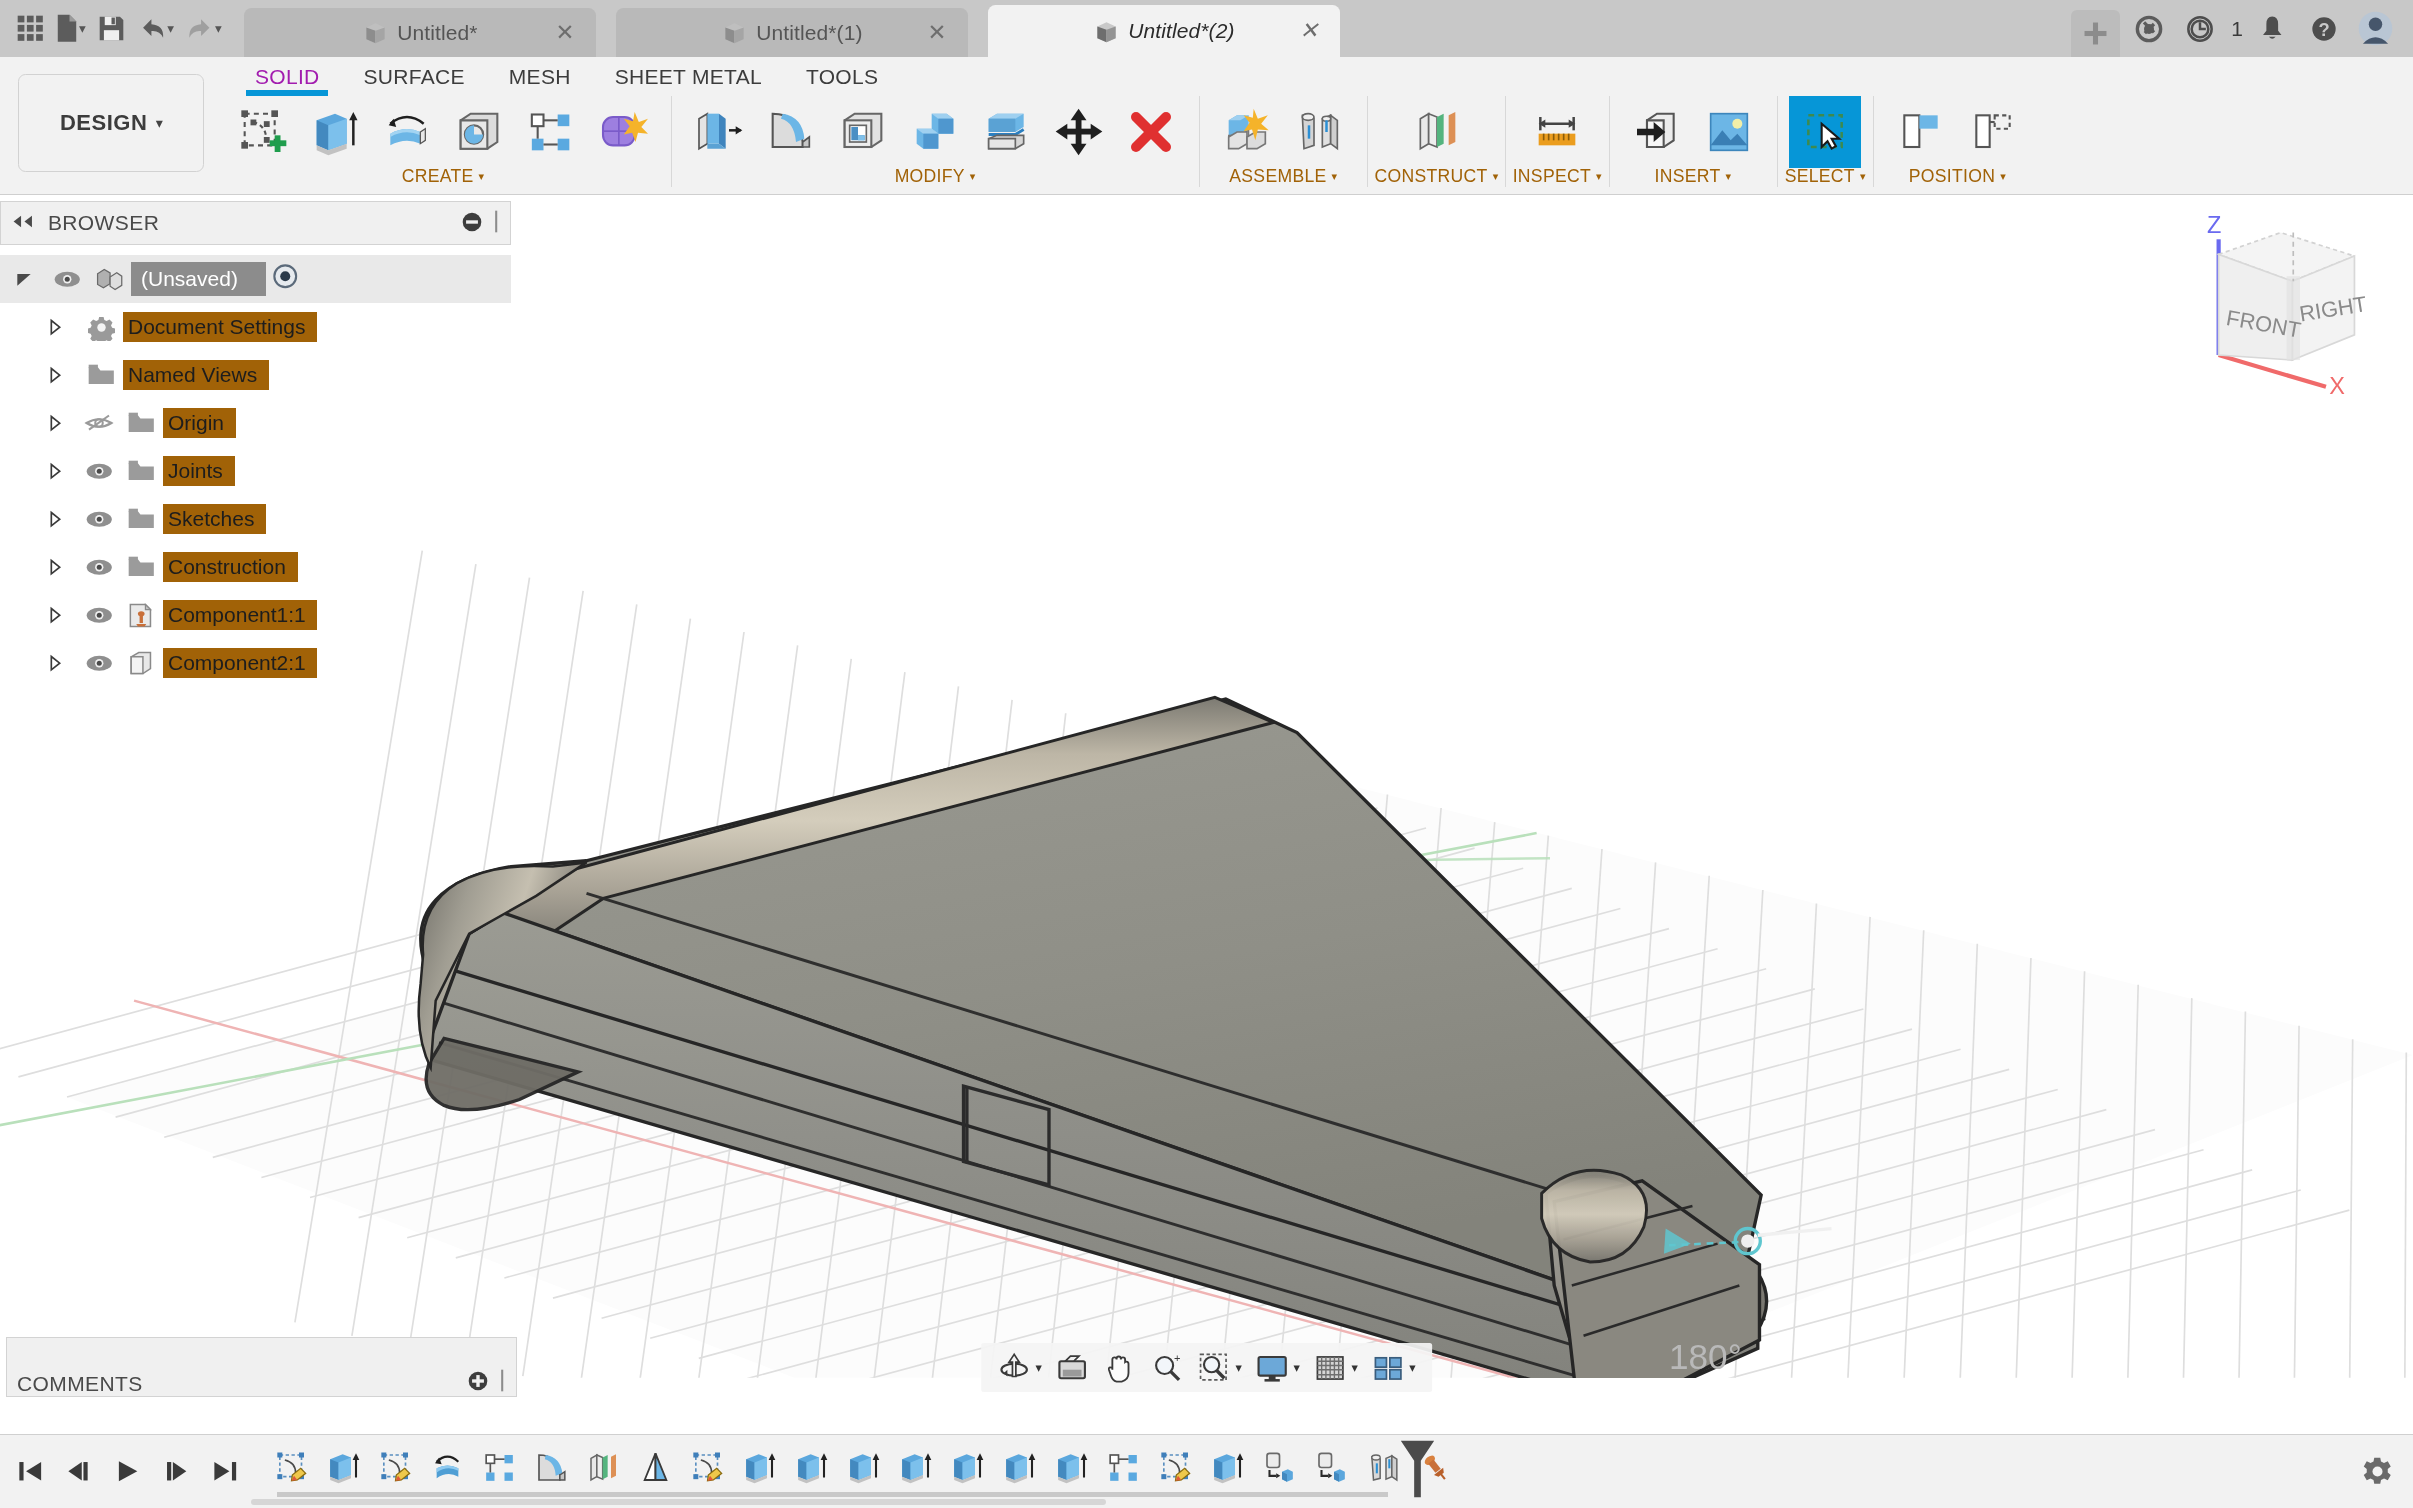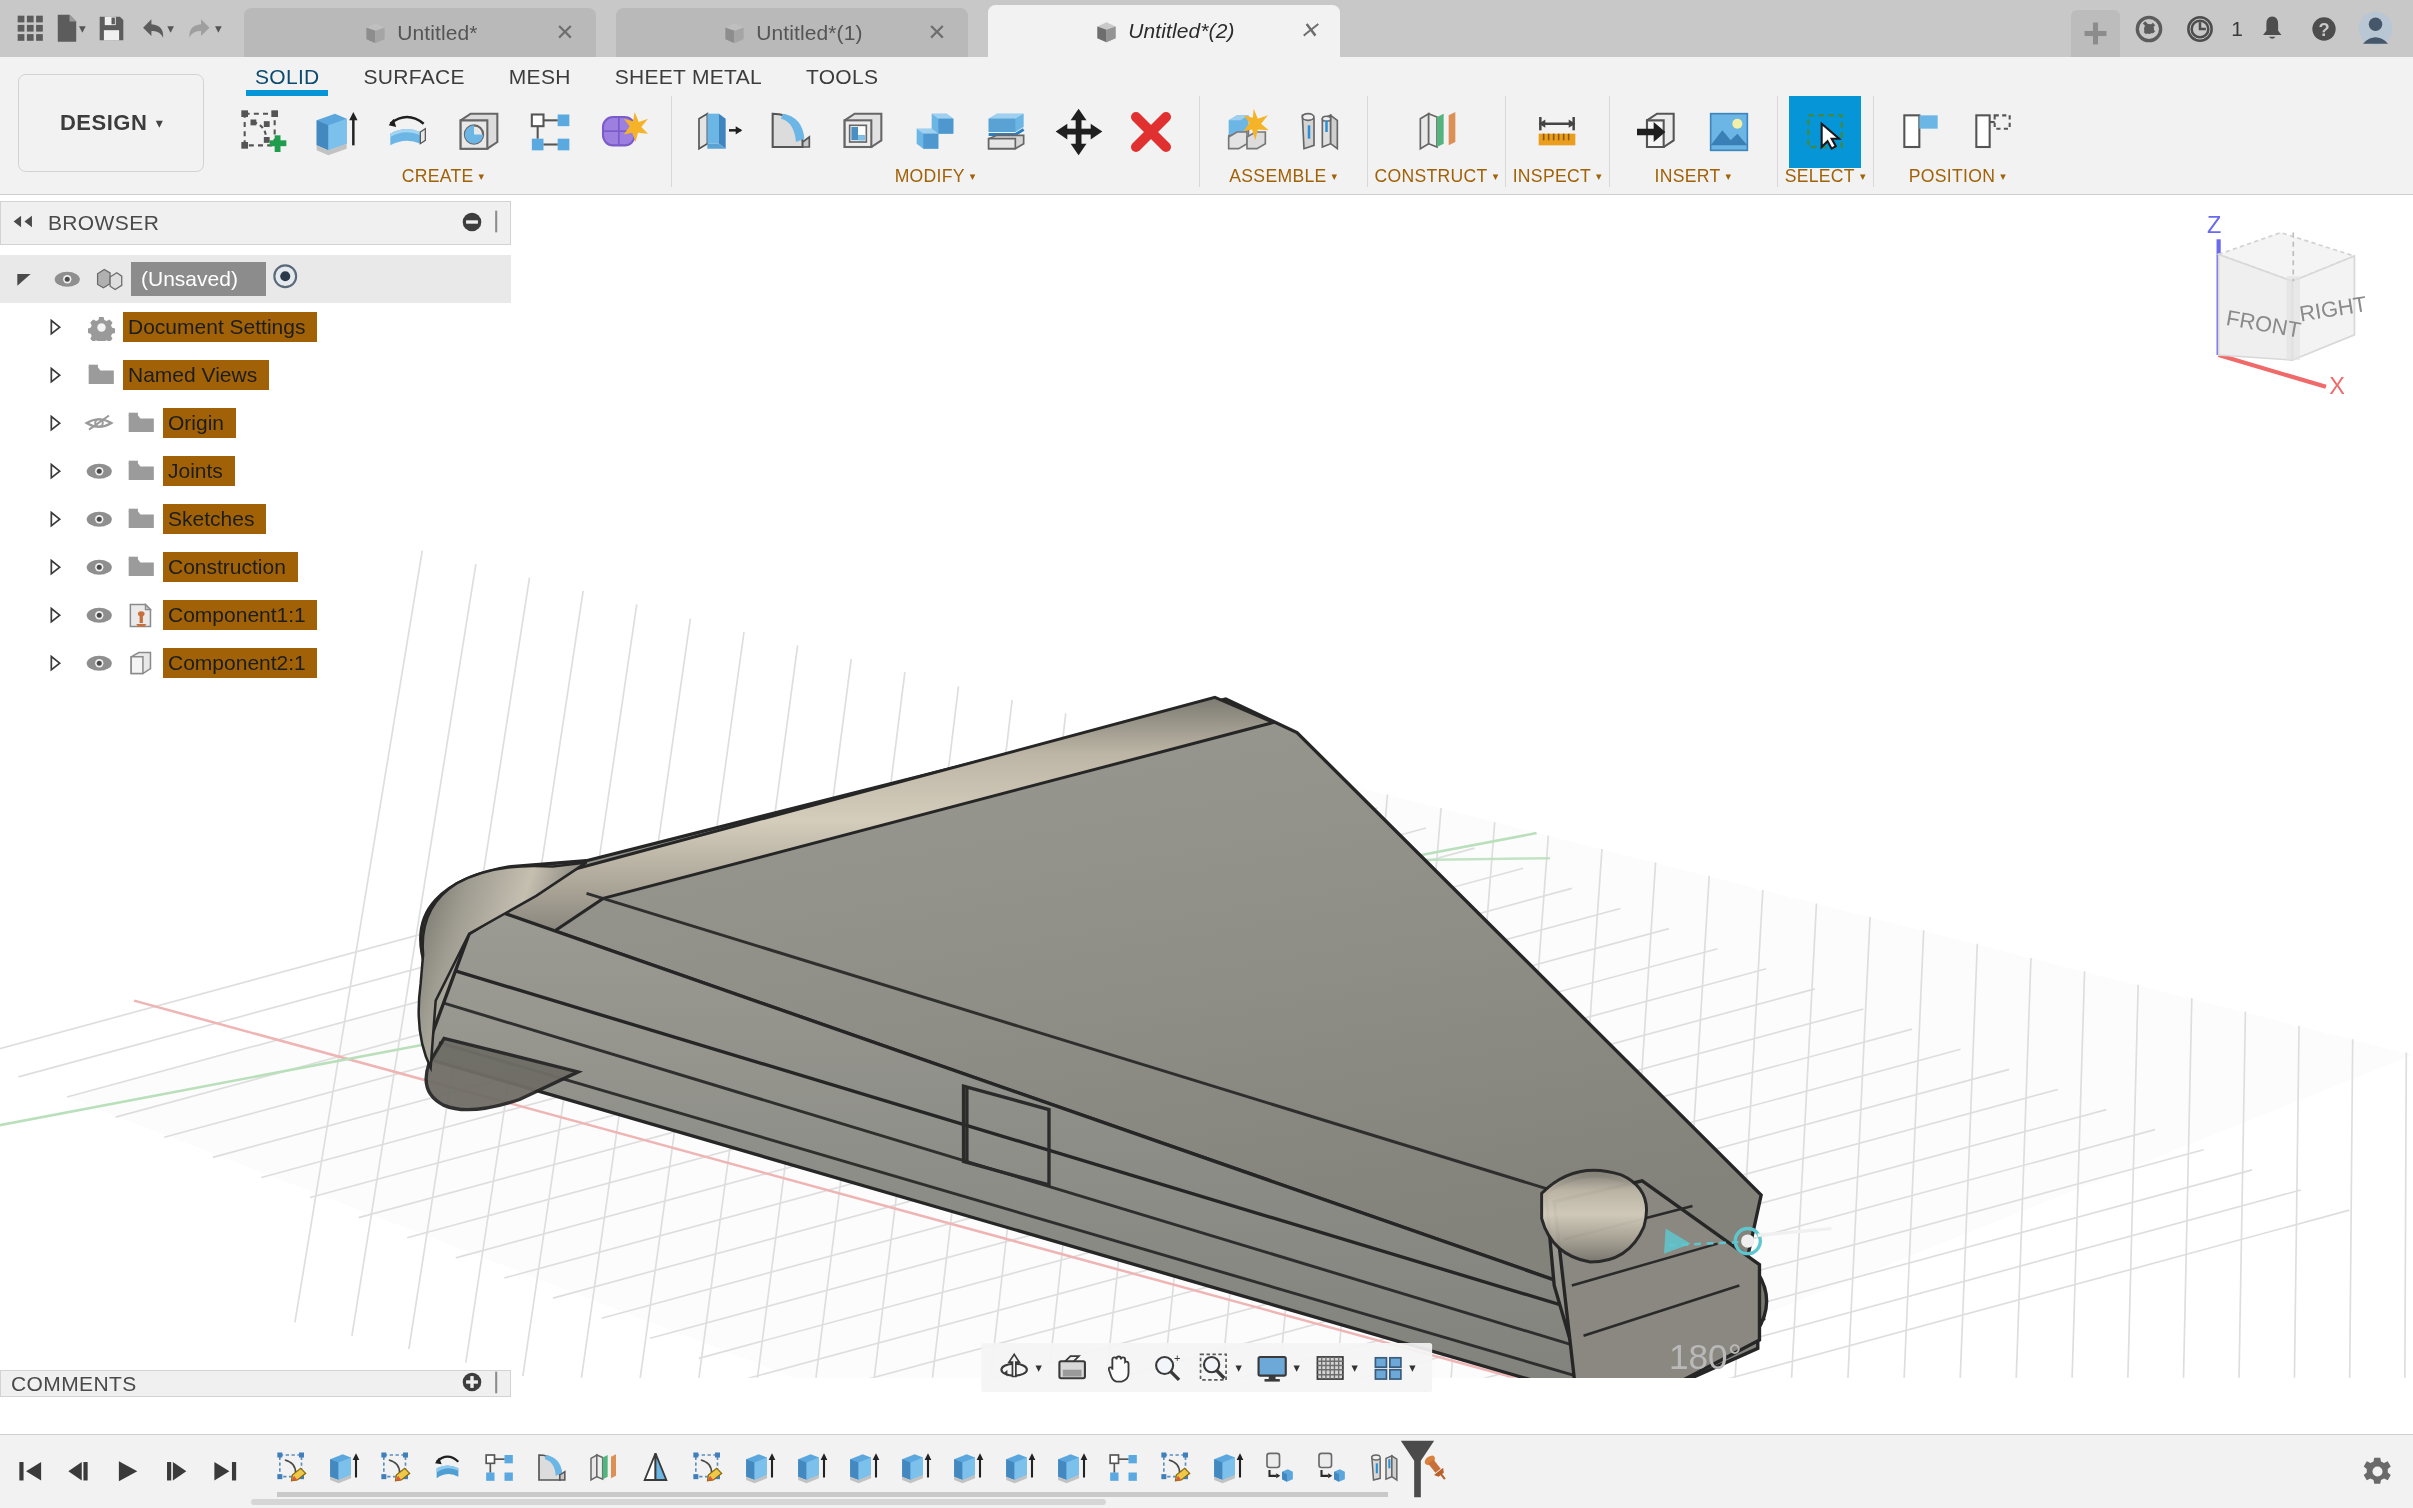--- a/index.html
+++ b/index.html
@@ -65,21 +65,21 @@
   }
   .ws-tabs {
     position: absolute; left: 233px; top: 0; height: 39px;
     display: flex; align-items: center; gap: 0;
   }
   .ws-tab {
     height: 39px; display: flex; align-items: center; justify-content: center;
     padding: 0 22px; font-size: 21px; color: #3c3c3c; position: relative;
     letter-spacing: 0.3px;
   }
-  .ws-tab.active { color: #0c4a6e; }
+  .ws-tab.active { color: #a21caf; }
   .ws-tab.active::after {
     content: ""; position: absolute; left: 13.4px; right: 13.4px; bottom: 0;
     height: 5.9px; background: #0696d7;
   }
 
   .design-btn {
     position: absolute; left: 18.4px; top: 17px;
     width: 186px; height: 98px;
     border: 0.8px solid #d2d2d2; border-radius: 7.5px;
     background: #f2f2f2;
@@ -129,23 +129,23 @@
   .trow.root { background: #e9e9e9; }
   .radio-dot { margin-left: 5px; }
   .canvas-full {
     position: absolute; left: 0; top: 196px; width: 2413px; height: 1182px;
     background: #ffffff; overflow: hidden; z-index: 0;
   }
   .viewcube-wrap { position: absolute; right: 25px; top: 8.4px; width: 218px; height: 193px; }
 
   
   .comments {
-    position: absolute; left: 0; bottom: 111px; width: 511px; height: 27px;
+    position: absolute; left: 6px; bottom: 111px; width: 511px; height: 60px;
     background: #f0f0f0; border: 0.8px solid #d3d3d3;
-    display: flex; align-items: center; padding: 0 10px;
+    display: flex; align-items: flex-end; padding: 0 10px;
     z-index: 5;
   }
   .comments-title { font-size: 21px; color: #4a4a4a; letter-spacing: 0.4px; }
   .comments .right { margin-left: auto; display: flex; align-items: center; gap: 8.4px; }
 
   
   .navbar {
     position: absolute; left: 50%; transform: translateX(-50%);
     bottom: 116px; height: 49px;
     background: rgba(244,244,244,.93);

